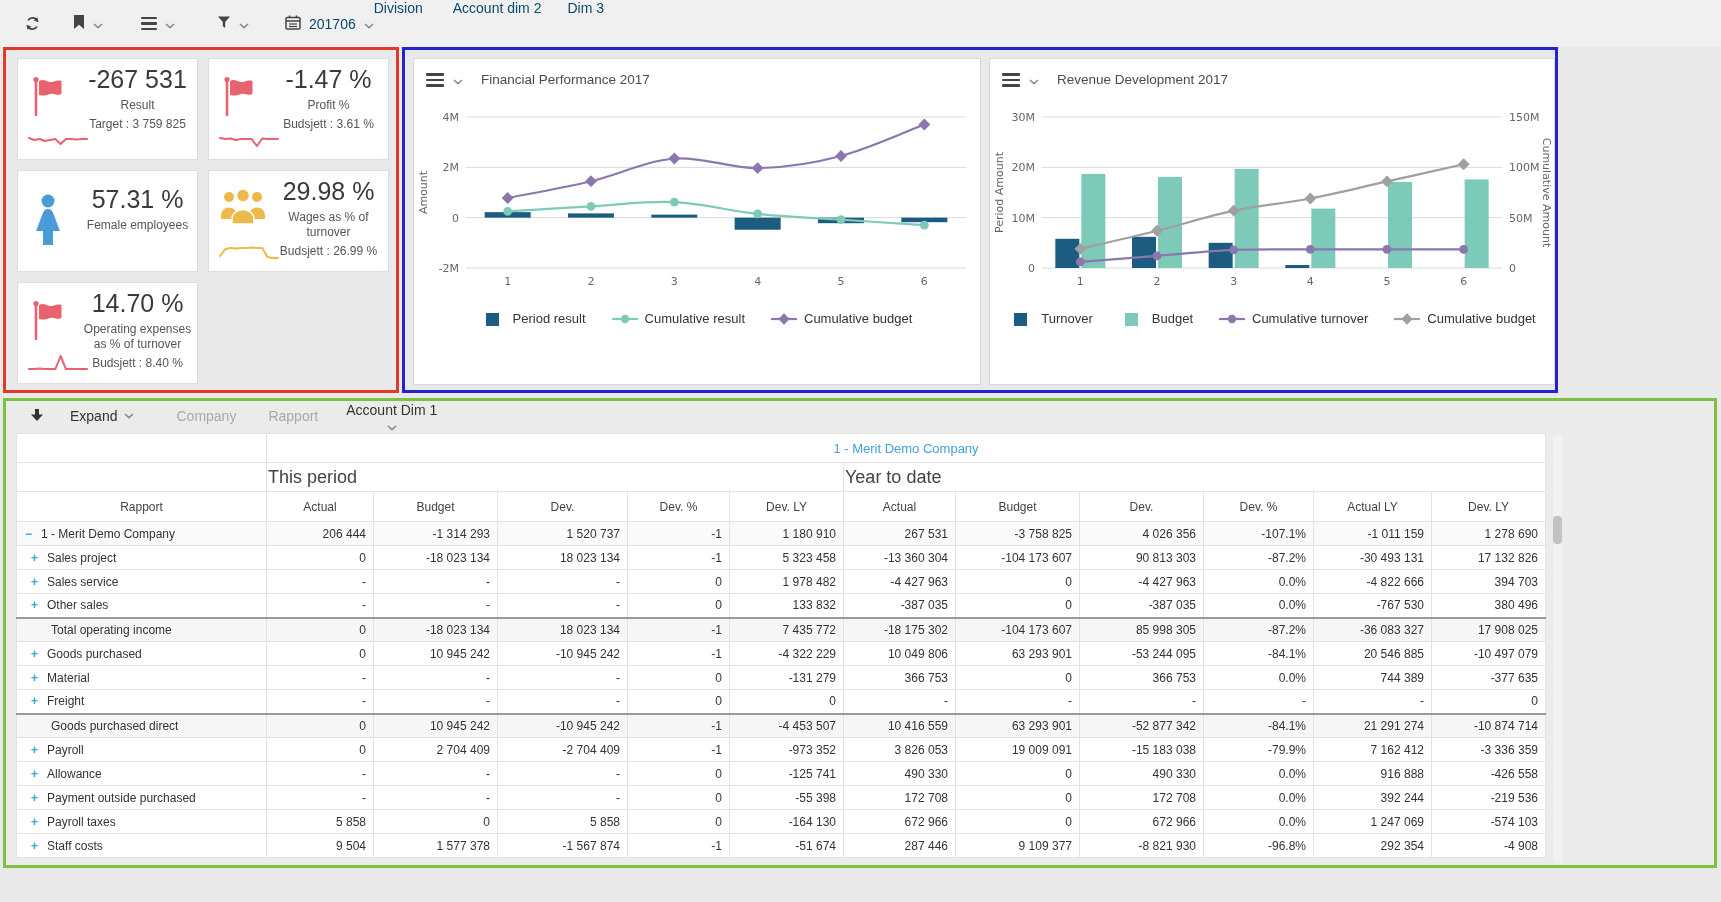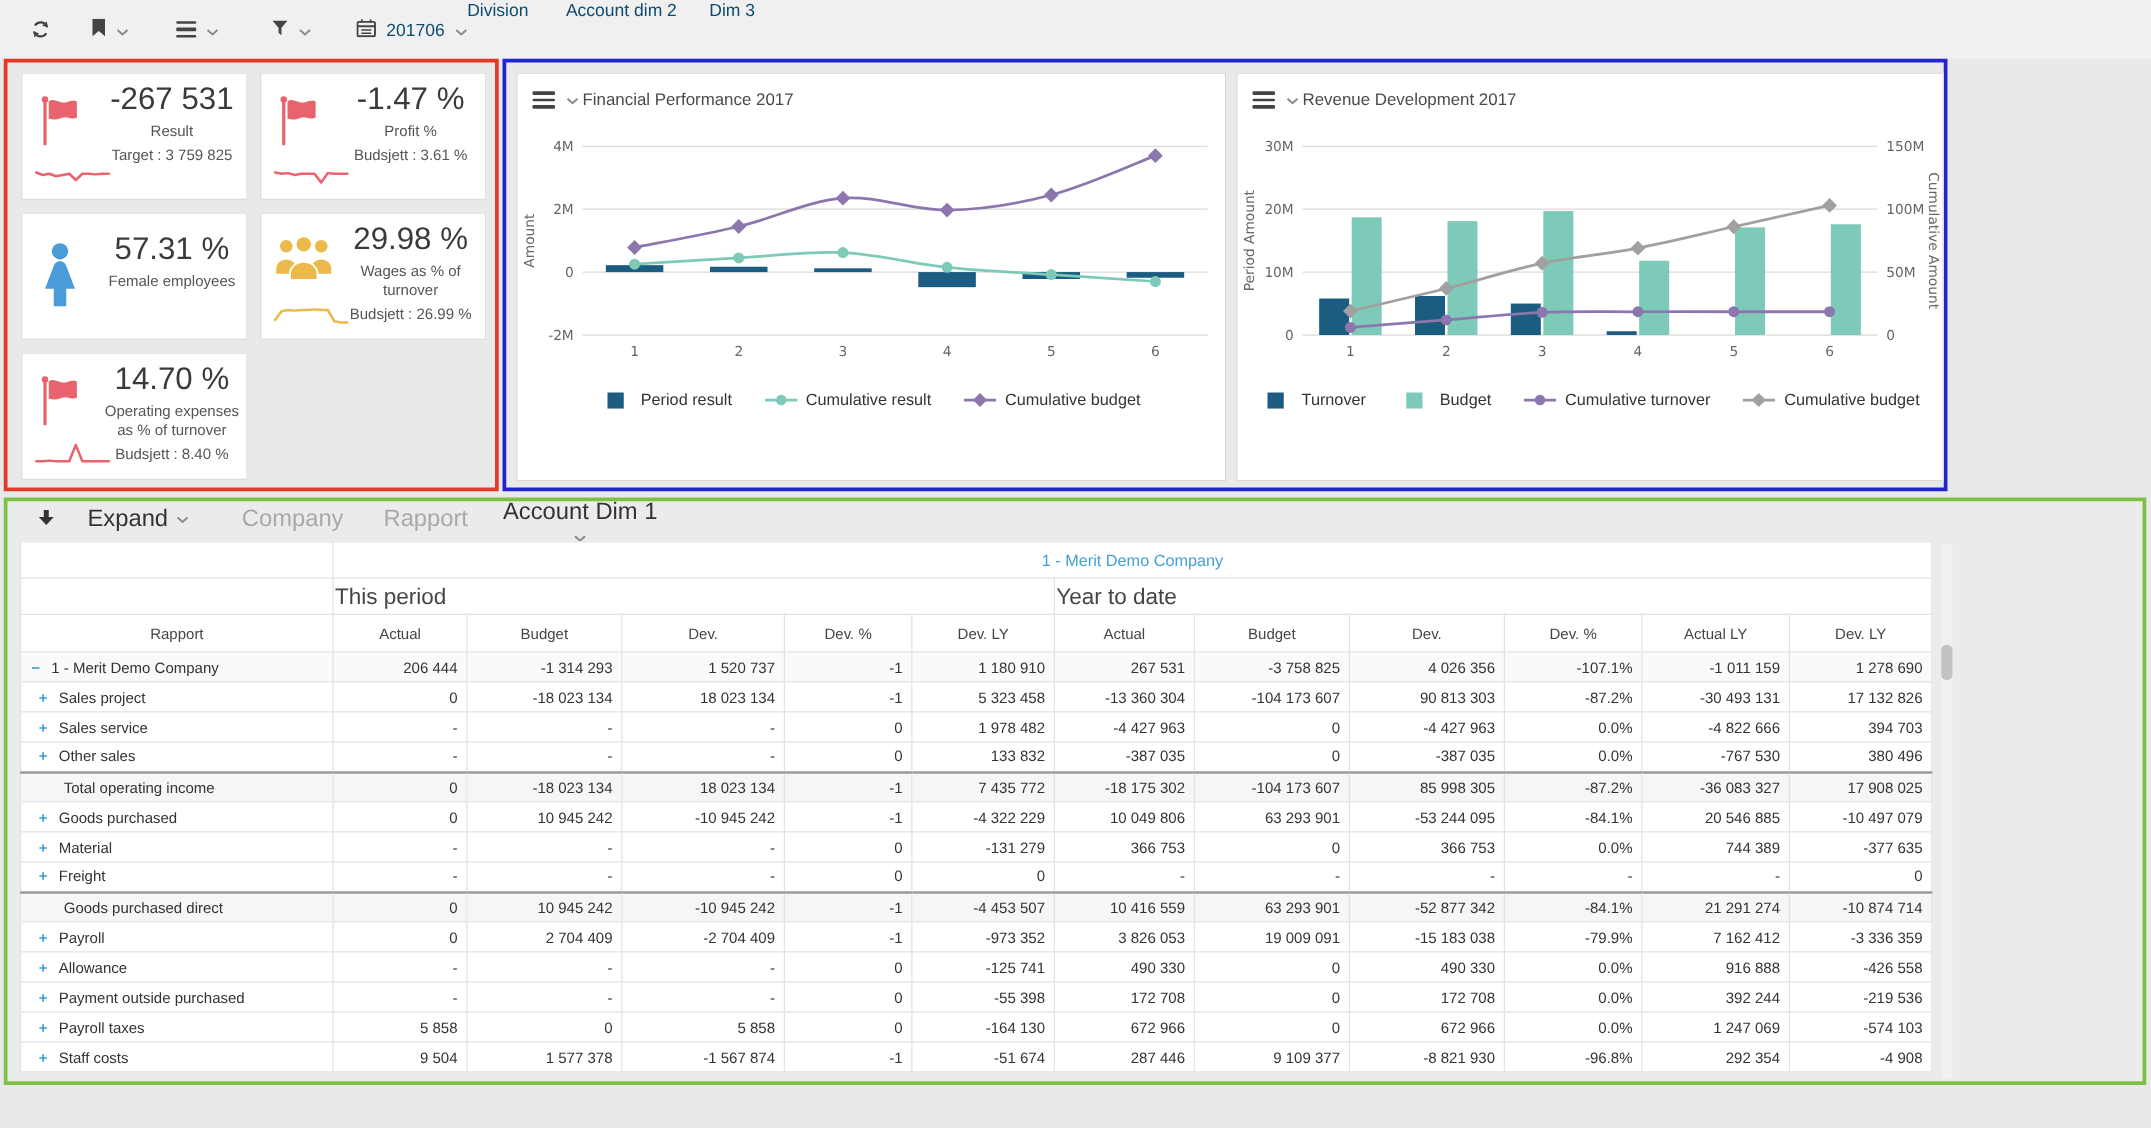--- a/index.html
+++ b/index.html
@@ -28,26 +28,26 @@
   .kpi-body{margin-left:60px;text-align:center;padding-top:6px;}
   .kpi-value{font-size:25px;color:#3a3a3a;}
   .kpi-label{font-size:12px;color:#555;margin-top:4px;line-height:1.25;}
   .kpi-sub{font-size:12px;color:#555;margin-top:4px;}
   svg.sparkline{position:absolute;left:10px;bottom:8px;}
   
   .chart-panel{position:absolute;top:8px;background:#fff;border:1px solid #d8d8d8;height:327px;box-sizing:border-box;}
   #chart-panel-0{left:8px;width:568px;}
   #chart-panel-1{left:584px;width:566px;}
   .chart-head{position:absolute;left:12px;top:12px;display:flex;align-items:center;gap:9px;}
-  .chart-title{position:absolute;left:52px;top:13px;font-size:13.5px;color:#4a4a4a;}
+  .chart-title{position:absolute;left:67px;top:13px;font-size:13.5px;color:#4a4a4a;}
   .chart-body{position:absolute;left:2px;top:38px;}
   .legend{display:flex;justify-content:center;gap:26px;margin-top:14px;font-size:13px;color:#333;}
   .lg-item{display:flex;align-items:center;gap:7px;cursor:pointer;}
   
-  .tbl-toolbar{position:absolute;left:0;top:0;height:30px;display:flex;align-items:center;font-size:19px;color:#333;}
+  .tbl-toolbar{position:absolute;left:0;top:0;height:30px;display:flex;align-items:center;font-size:14px;color:#333;}
   .tbl-toolbar .tt-muted{color:#a9a9a9;}
   .tt-item{display:inline-flex;align-items:center;gap:7px;cursor:pointer;}
   .grid-wrap{position:absolute;left:10px;top:32px;width:1540px;height:432px;overflow:hidden;}
   table#grid{border-collapse:collapse;table-layout:fixed;background:#fff;font-size:12px;color:#333;}
   #grid th,#grid td{border:1px solid #e2e2e2;overflow:hidden;white-space:nowrap;box-sizing:border-box;}
   #grid thead th{background:#fff;font-weight:normal;color:#444;}
   #grid .company-row th{height:29px;font-size:13px;}
   #grid .company-cell{color:#45a0d8;text-align:center;cursor:pointer;}
   #grid .group-row th{height:29px;font-size:18px;text-align:left;}
   #grid .cols-row th{height:30px;font-size:12px;text-align:center;}

